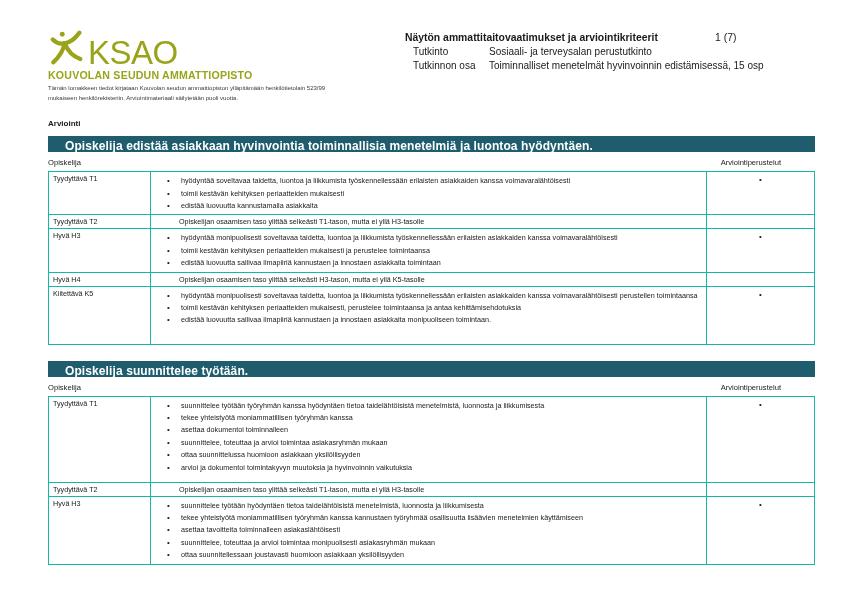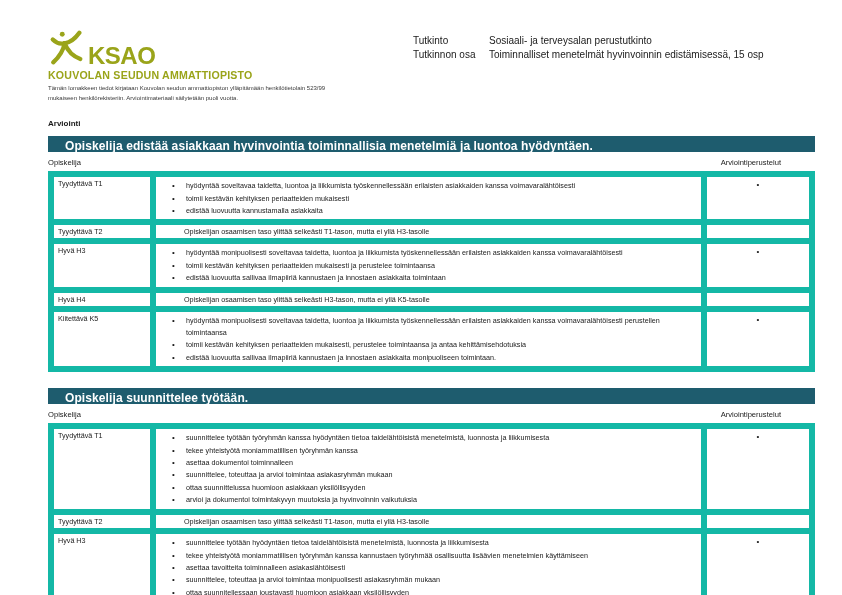--- a/index.html
+++ b/index.html
@@ -16,21 +16,21 @@
     padding:30px 27px 0 48px;
   }
 
   
   .header-row { display:flex; align-items:flex-start; }
   .logo-block { width:357px; }
   .logo-top { display:flex; align-items:flex-end; }
   .logo-icon { width:38px; height:38px; color:var(--green); margin-right:2px; }
   .logo-icon svg { width:100%; height:100%; }
   .brand {
-    font-size:24px; font-weight:bold; color:var(--green);
+    font-size:33px; font-weight:normal; color:var(--green);
     line-height:0.95; letter-spacing:-0.5px;
   }
   .logo-subtitle {
     font-size:10.6px; font-weight:bold; color:var(--green);
     margin-top:1px; letter-spacing:0.2px; white-space:nowrap;
   }
   .disclaimer { font-size:6px; color:#3a3a3a; margin-top:3px; line-height:1.6; }
 
   .header-info { padding-top:2px; font-size:10px; }
   .title-row { display:flex; align-items:baseline; }
@@ -52,21 +52,21 @@
     font-size:7.6px; margin:6px 0 4px;
   }
   .cols-row .col-right { margin-right:34px; }
   .section2 { margin-top:16px; }
 
   
   table.criteria { width:100%; border-collapse:collapse; table-layout:fixed; }
   col.c-grade { width:102px; }
   col.c-mark  { width:108px; }
   td {
-    border:6px solid #14b8a6; vertical-align:top;
+    border:1px solid #14b8a6; vertical-align:top;
     font-size:7.2px;
   }
   td.grade { padding:2px 4px; white-space:nowrap; }
   td.crit  { padding:1px 6px 2px 0; }
   td.crit ul { margin:2px 0 0 0; padding:0 0 0 30px; list-style:none; }
   td.crit li { line-height:12.4px; position:relative; }
   td.crit li::before {
     content:"\2022"; position:absolute; left:-14px; font-size:8px;
   }
   td.text-cell { padding:2px 4px 2px 28px; vertical-align:middle; line-height:9px; }
@@ -98,20 +98,24 @@
         <span class="brand">KSAO</span>
       </div>
       <div class="logo-subtitle">KOUVOLAN SEUDUN AMMATTIOPISTO</div>
       <div class="disclaimer">
         <div>Tämän lomakkeen tiedot kirjataan Kouvolan seudun ammattiopiston ylläpitämään henkilötietolain 523/99</div>
         <div>mukaiseen henkilörekisteriin. Arviointimateriaali säilytetään puoli vuotta.</div>
       </div>
     </div>
 
     <div class="header-info">
+      <div class="title-row">
+        <span class="doc-title">Näytön ammattitaitovaatimukset ja arviointikriteerit</span>
+        <span class="page-num">1 (7)</span>
+      </div>
       <div class="info-row">
         <span class="info-label">Tutkinto</span>
         <span class="info-value">Sosiaali- ja terveysalan perustutkinto</span>
       </div>
       <div class="info-row">
         <span class="info-label">Tutkinnon osa</span>
         <span class="info-value">Toiminnalliset menetelmät hyvinvoinnin edistämisessä, 15 osp</span>
       </div>
     </div>
   </div>

